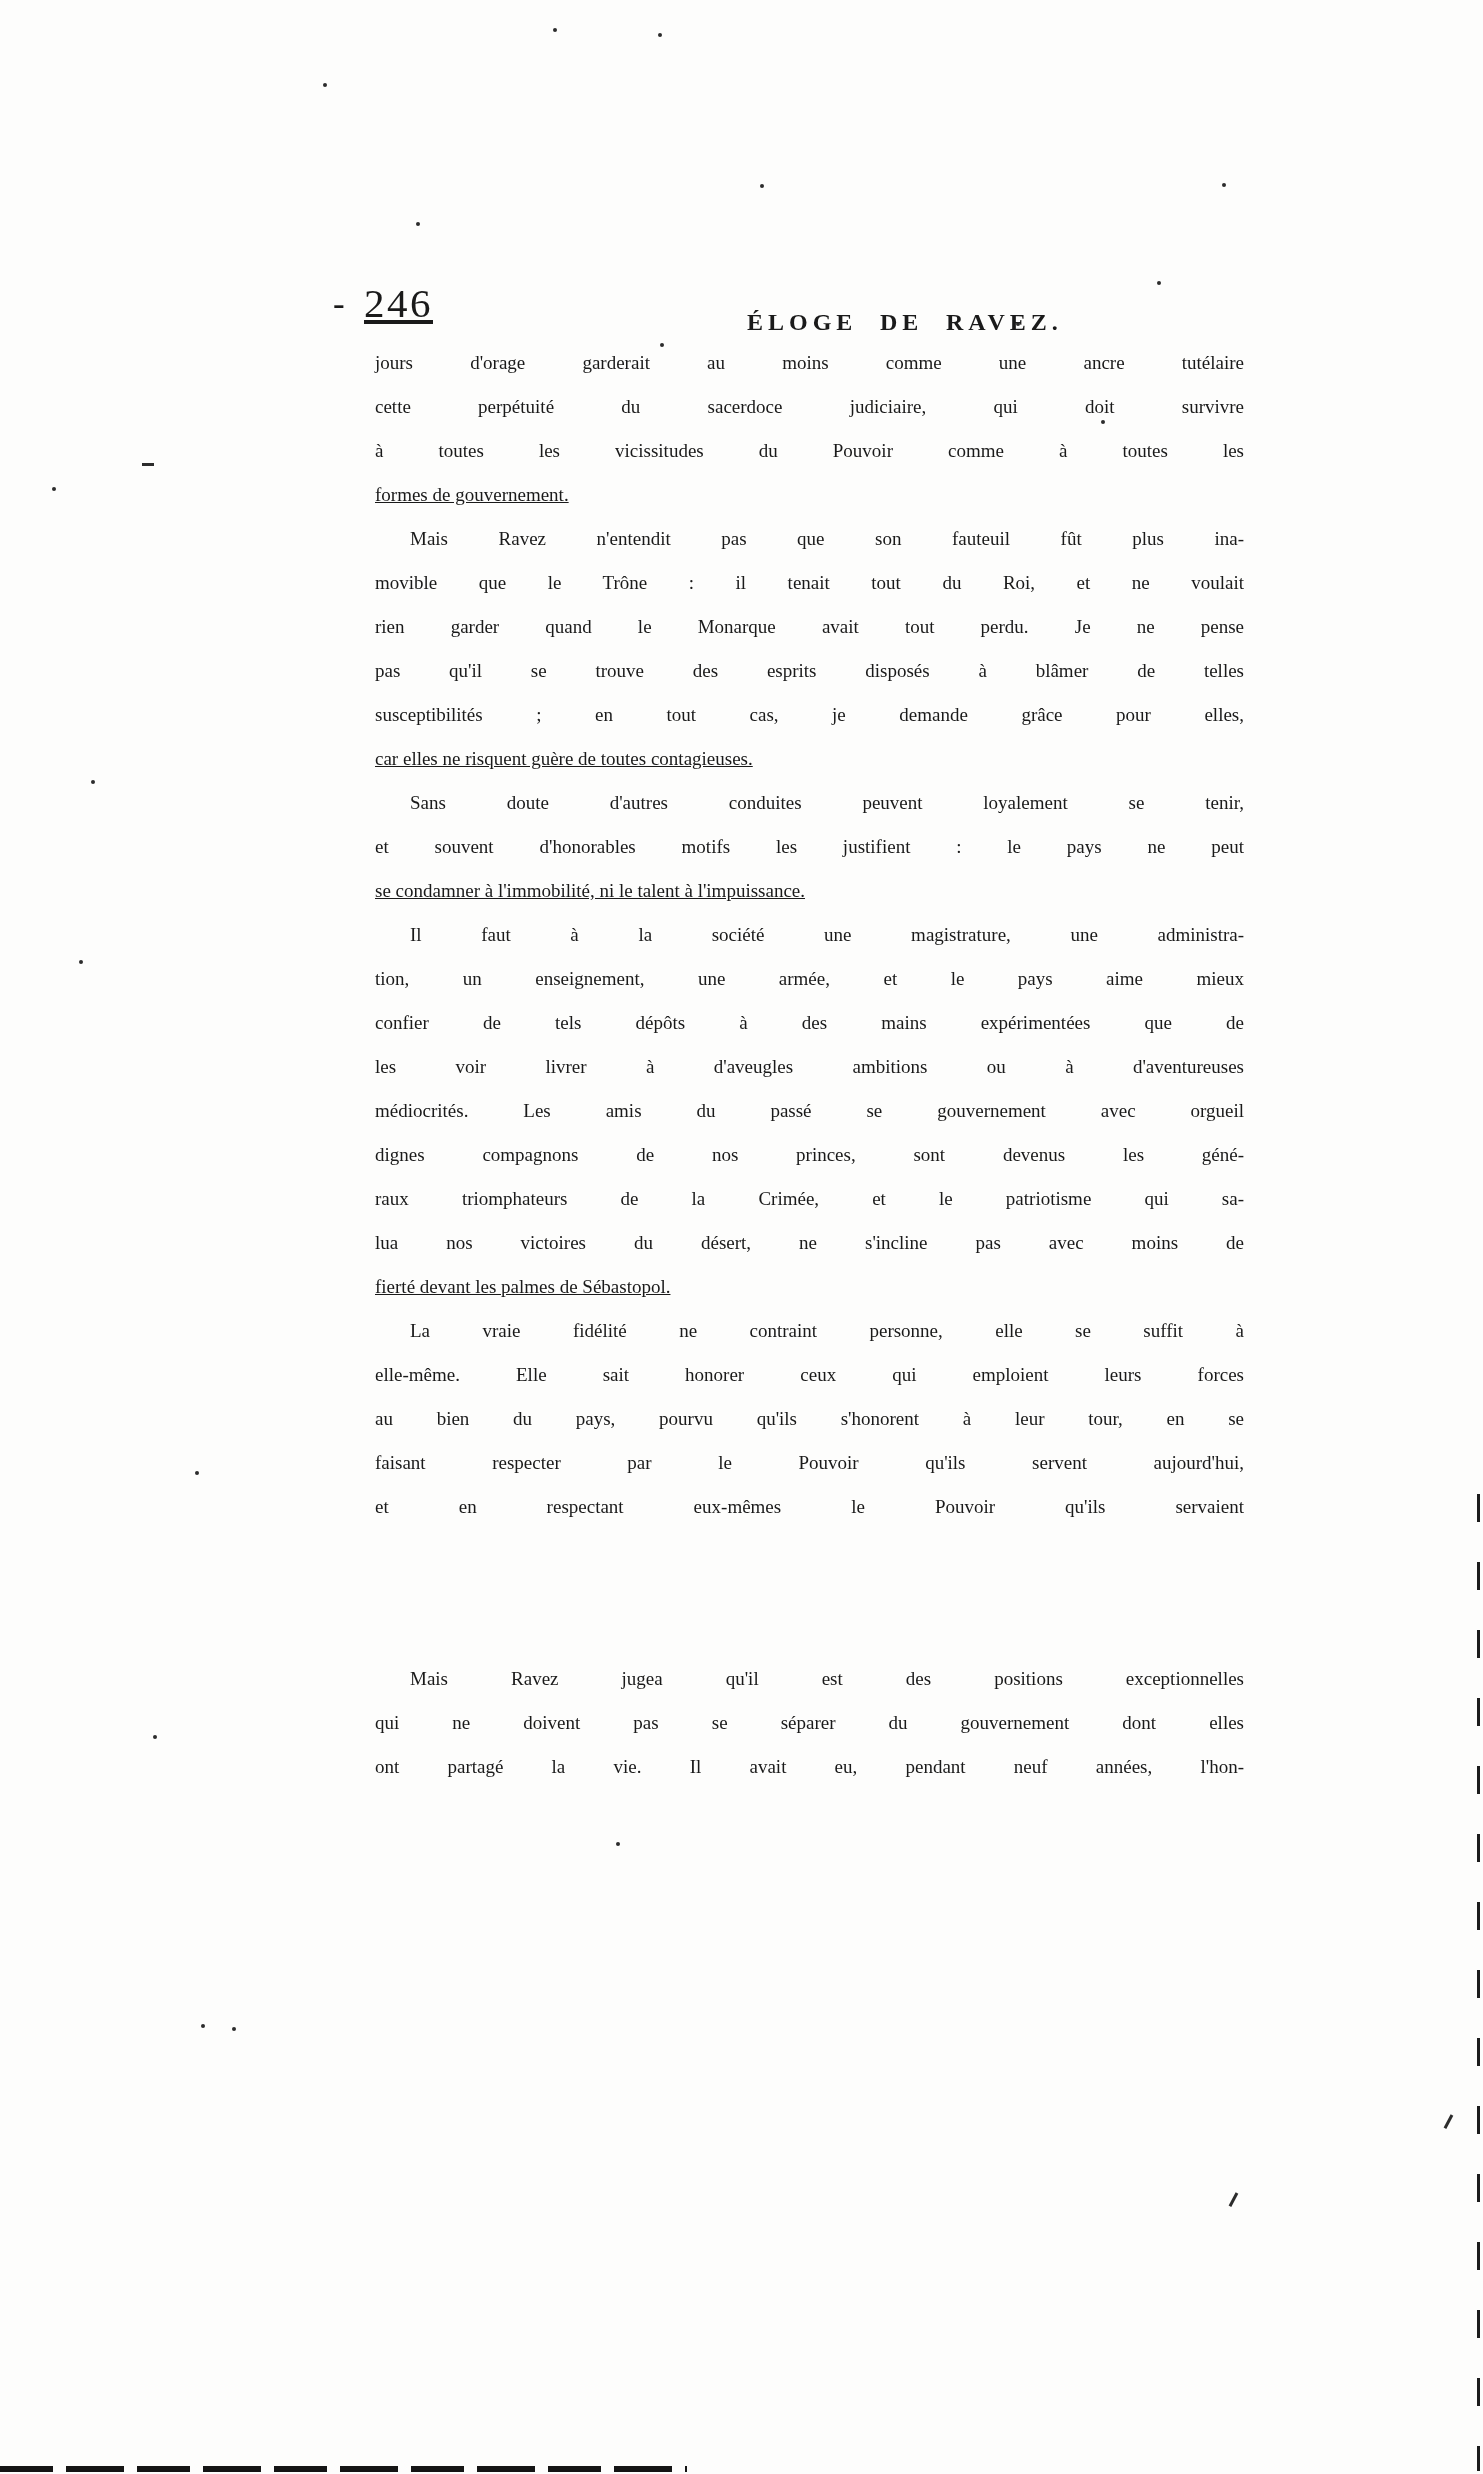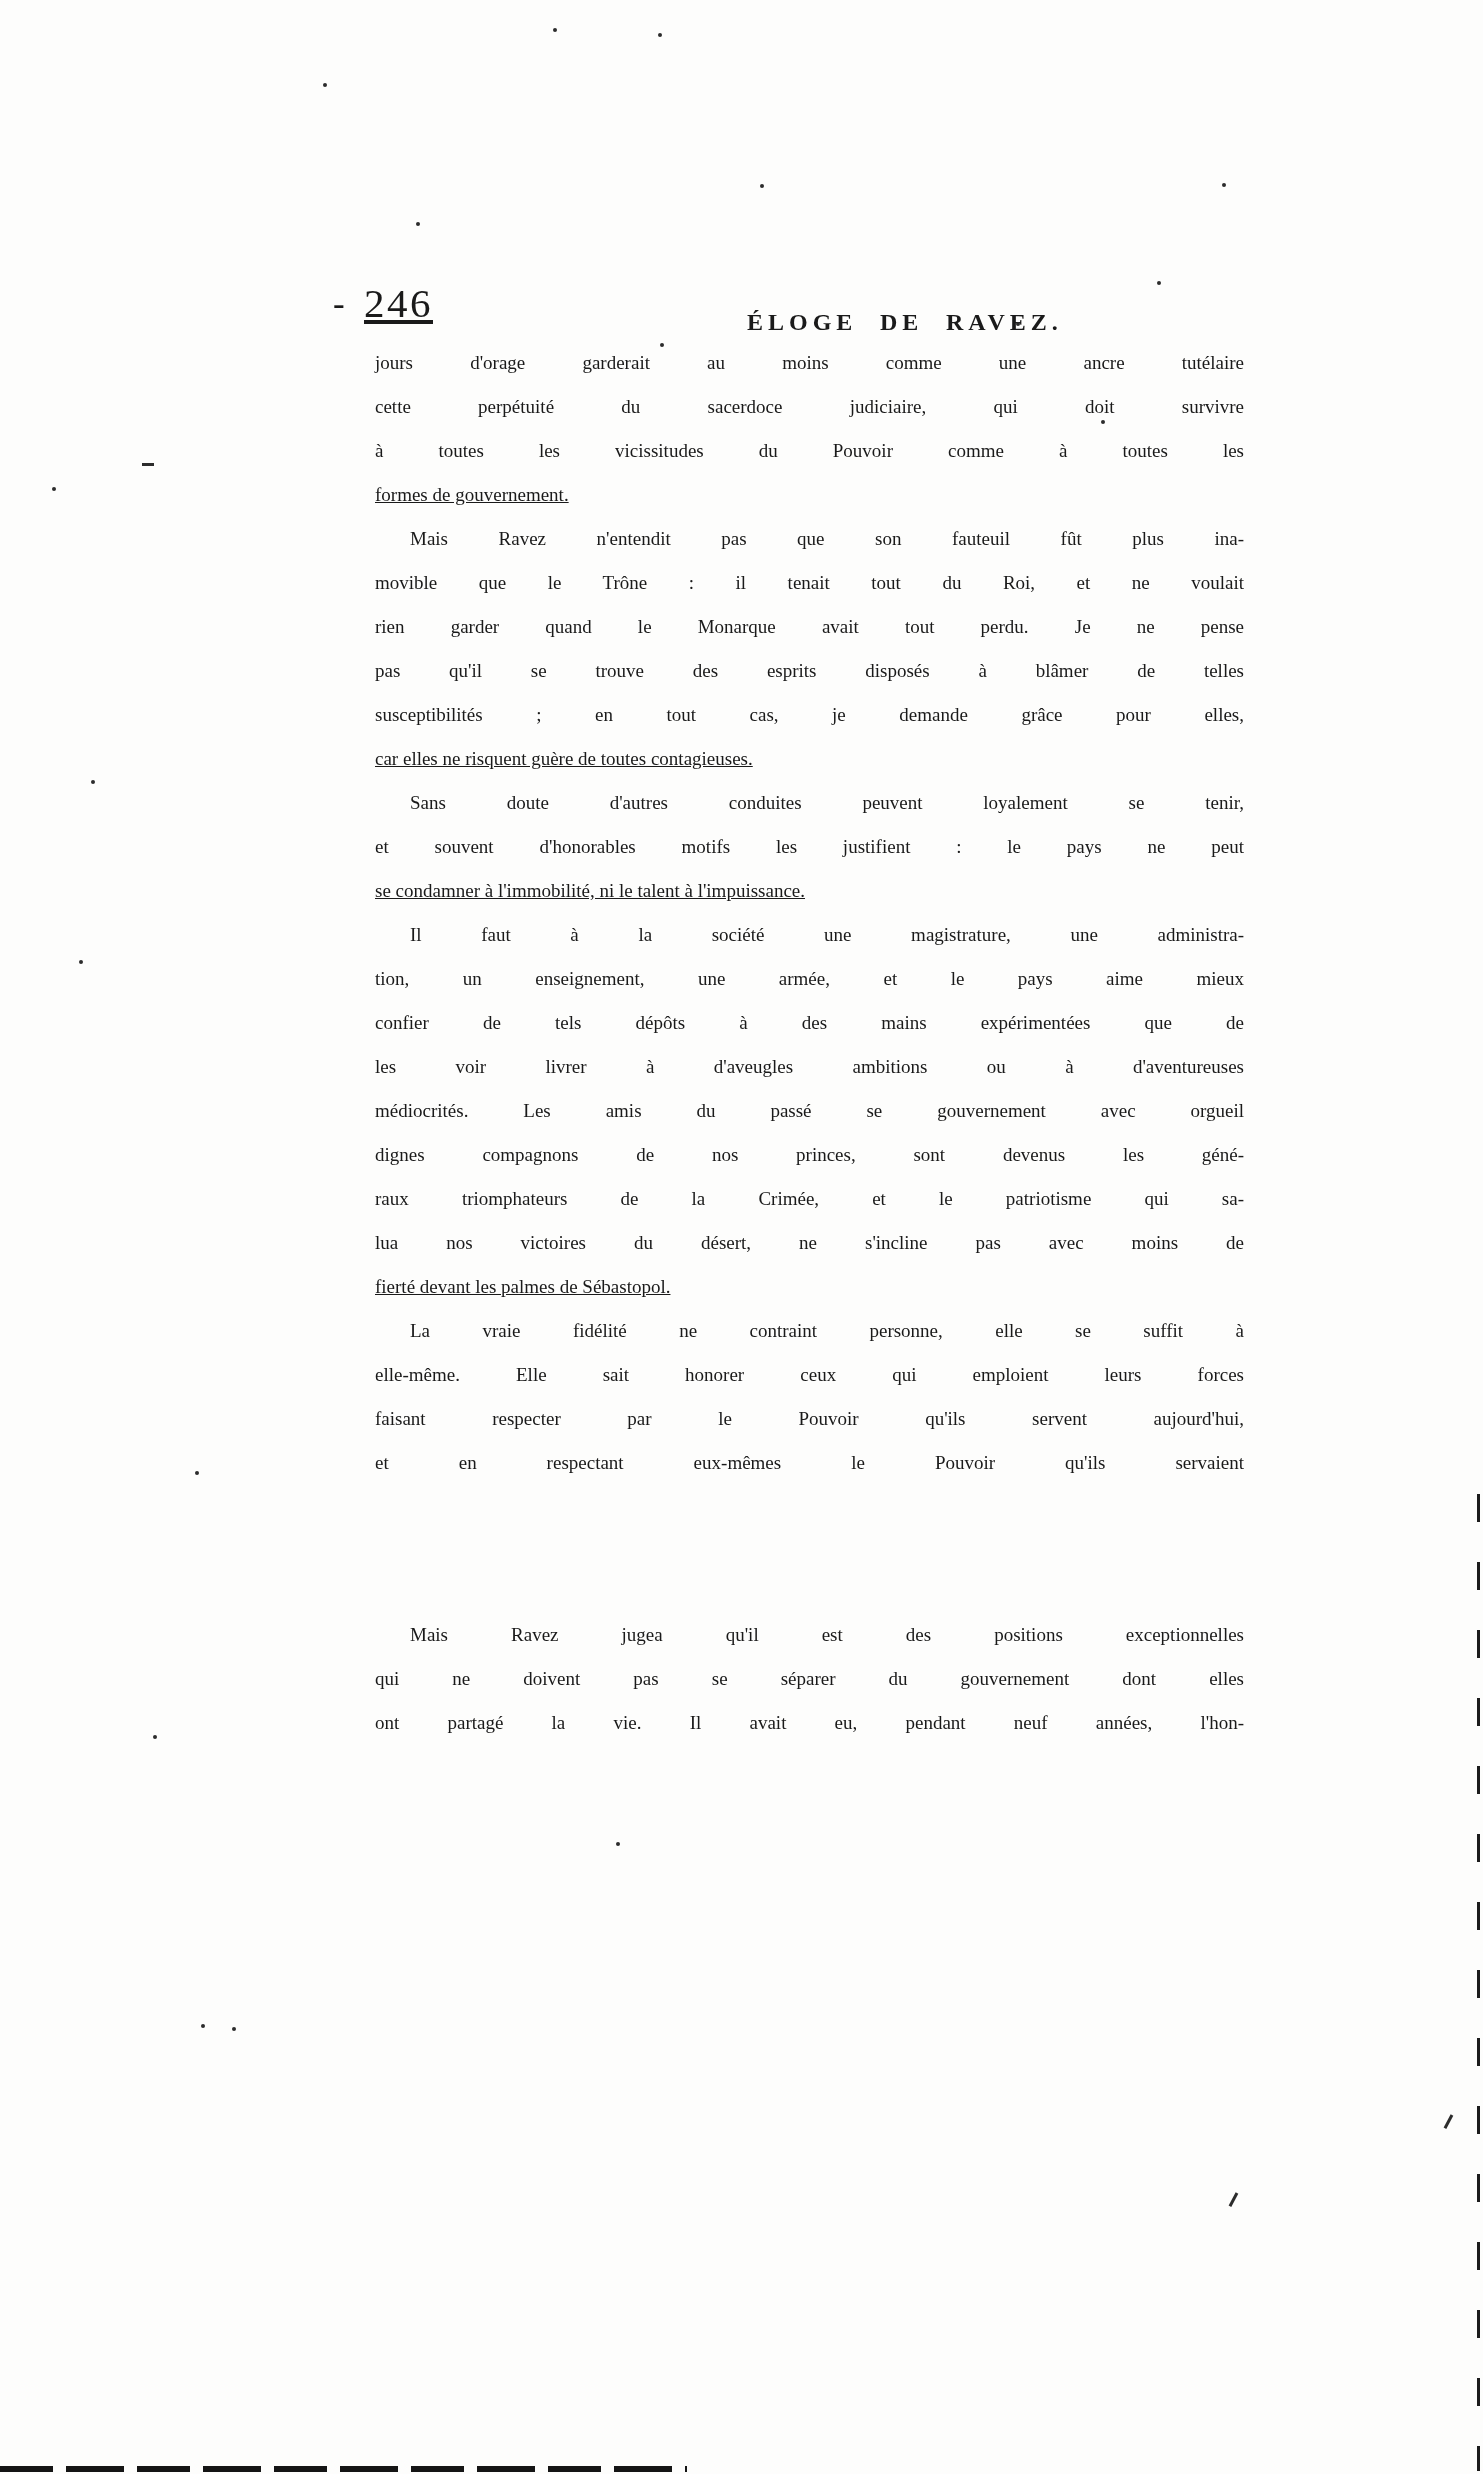--- a/index.html
+++ b/index.html
@@ -85,20 +85,21 @@
       <div class="line">les voir livrer à d'aveugles ambitions ou à d'aventureuses</div>
       <div class="line">médiocrités. Les amis du passé se gouvernement avec orgueil</div>
       <div class="line">dignes compagnons de nos princes, sont devenus les géné-</div>
       <div class="line">raux triomphateurs de la Crimée, et le patriotisme qui sa-</div>
       <div class="line">lua nos victoires du désert, ne s'incline pas avec moins de</div>
       <div class="line last">fierté devant les palmes de Sébastopol.</div>
     </div>
     <div class="paragraph">
       <div class="line indent">La vraie fidélité ne contraint personne, elle se suffit à</div>
       <div class="line">elle-même. Elle sait honorer ceux qui emploient leurs forces</div>
+      <div class="line">au bien du pays, pourvu qu'ils s'honorent à leur tour, en se</div>
       <div class="line">faisant respecter par le Pouvoir qu'ils servent aujourd'hui,</div>
       <div class="line">et en respectant eux-mêmes le Pouvoir qu'ils servaient</div>
     </div>
     <div class="paragraph gap-before">
       <div class="line indent">Mais Ravez jugea qu'il est des positions exceptionnelles</div>
       <div class="line">qui ne doivent pas se séparer du gouvernement dont elles</div>
       <div class="line">ont partagé la vie. Il avait eu, pendant neuf années, l'hon-</div>
     </div>
   </div>
 

